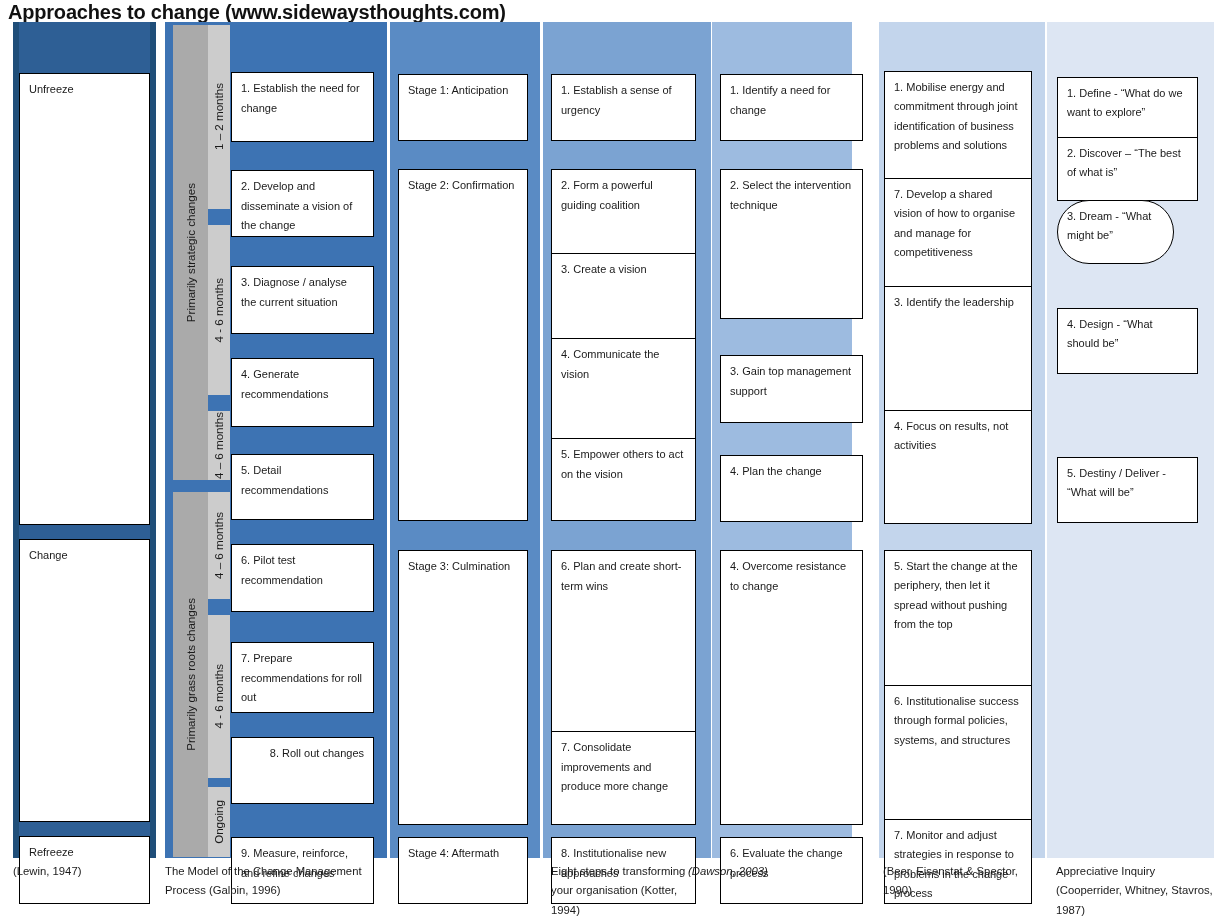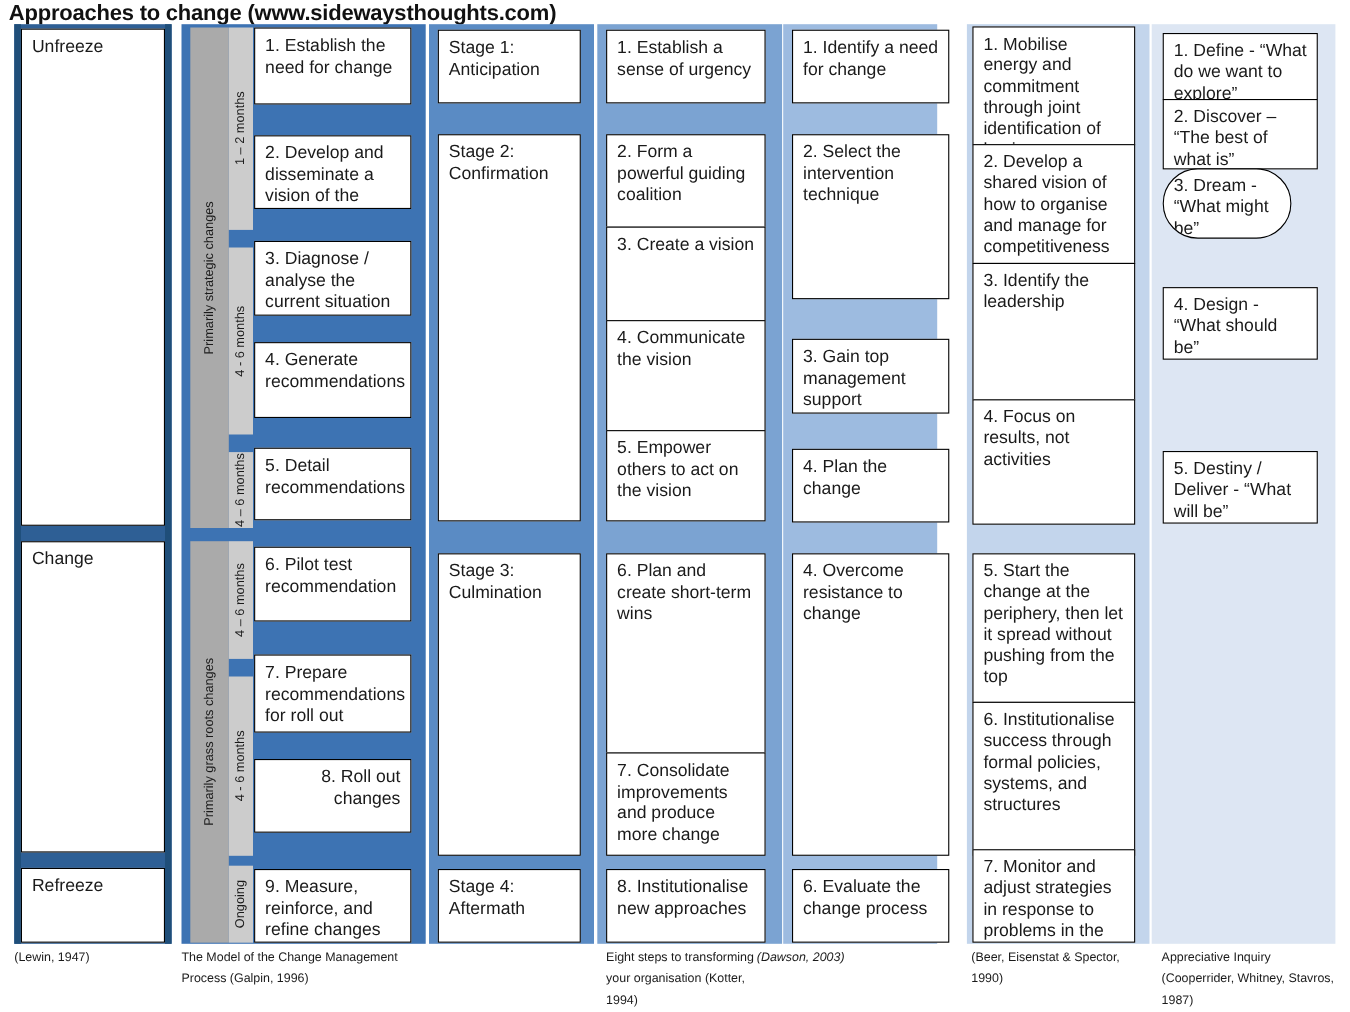--- a/index.html
+++ b/index.html
@@ -24,25 +24,26 @@
     top: 22px;
     height: 836px;
   }
   .col-inner { position: absolute; inset: 0; }
 
   
   .box {
     position: absolute;
     background: #ffffff;
     border: 1.3px solid #000000;
-    font-size: 16px;
+    font-size: 11px;
     line-height: 19.6px;
     color: #1a1a1a;
     padding: 6px 9px 4px 9px;
     overflow: hidden;
+    margin-top: 47px;
   }
   .box.tight { line-height: 19.3px; }
 
   
   .vband {
     position: absolute;
     display: flex; align-items: center; justify-content: center;
   }
   .vband span {
     writing-mode: vertical-rl;
@@ -210,21 +211,21 @@
       </div>
     </div>
   </div>
 
   <div class="col" style="left:879px; width:166px; background:#c3d5ec;">
     <div class="col-inner">
       <div class="box tight" style="left:5px; top:2px; width:148px; height:108px;">
         <span>1. Mobilise energy and commitment through joint identification of business problems and solutions</span>
       </div>
       <div class="box tight" style="left:5px; top:109px; width:148px; height:109px;">
-        <span>2. Develop a shared vision of how to organise and manage for competitiveness</span>
+        <span>7. Develop a shared vision of how to organise and manage for competitiveness</span>
       </div>
       <div class="box tight" style="left:5px; top:217px; width:148px; height:125px;">
         <span>3. Identify the leadership</span>
       </div>
       <div class="box tight" style="left:5px; top:341px; width:148px; height:114px;">
         <span>4. Focus on results, not activities</span>
       </div>
       <div class="box tight" style="left:5px; top:481px; width:148px; height:136px;">
         <span>5. Start the change at the periphery, then let it spread without pushing from the top</span>
       </div>

